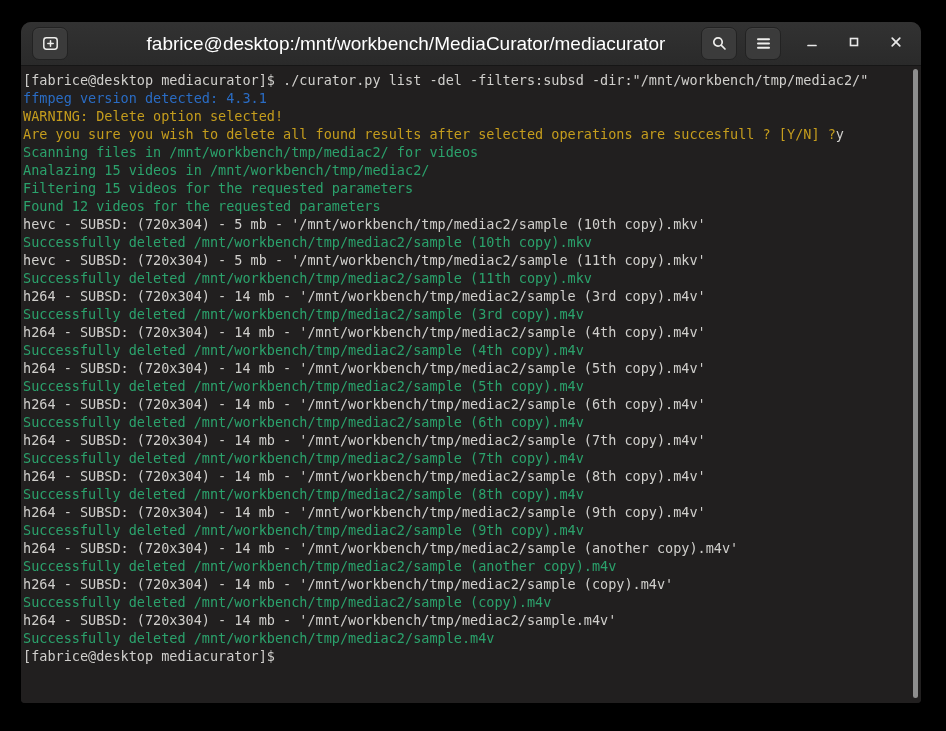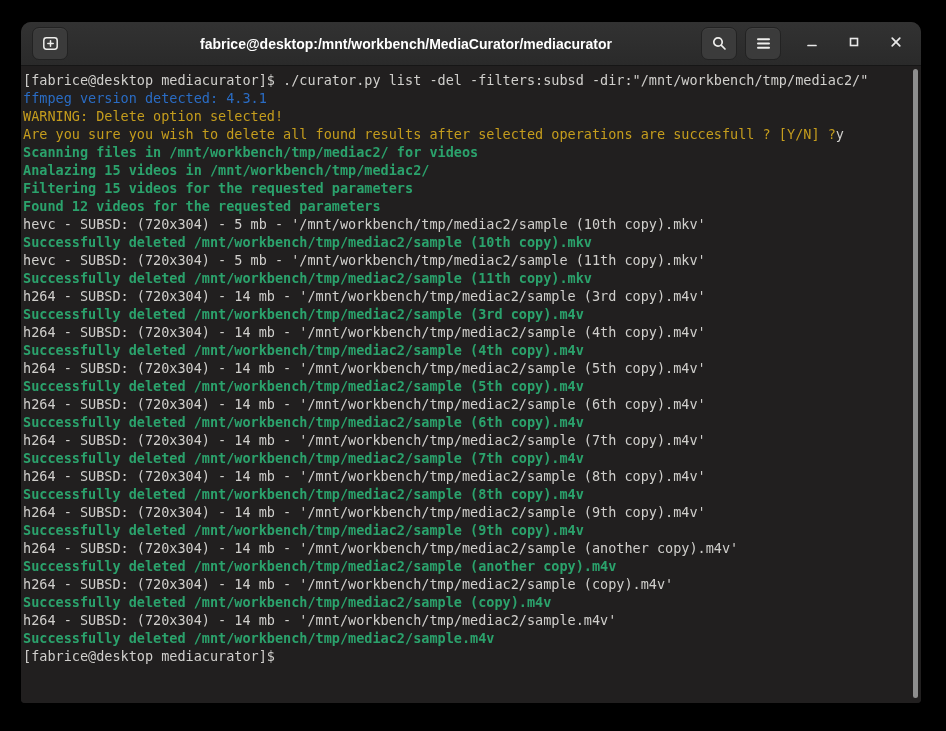--- a/index.html
+++ b/index.html
@@ -26,21 +26,21 @@
     background:#3b3b3b;border:1px solid #222;
     box-shadow:0 1px 0 rgba(255,255,255,.04) inset;
     display:flex;align-items:center;justify-content:center;
     color:#eeeeec;box-sizing:border-box;flex:0 0 auto;
   }
   .tb-btn svg{display:block;}
   .newtab{margin-left:11px;}
   .win-title{
     position:absolute;left:120px;right:250px;top:0;height:43px;
     display:flex;align-items:center;justify-content:center;
-    color:#ffffff;font-weight:bold;font-size:14px;white-space:nowrap;
+    color:#ffffff;font-weight:normal;font-size:19px;white-space:nowrap;
     pointer-events:none;
   }
   .tb-right{position:absolute;right:0;top:5px;height:33px;display:flex;align-items:center;}
   .search{margin-right:8px;}
   .menu{margin-right:16px;}
   .winctl{
     width:30px;height:33px;display:flex;align-items:center;justify-content:center;
     color:#e8e8e8;background:transparent;border:none;flex:0 0 auto;
   }
   .winctl.mini{margin-right:12px;}
@@ -52,21 +52,21 @@
     background:var(--background,#211f1f);
     padding:5px 14px 0 2px;box-sizing:border-box;
     font-family:"DejaVu Sans Mono","Liberation Mono",monospace;
     font-size:13.5px;line-height:18px;
     white-space:pre;overflow:hidden;
   }
   .term-line{height:18px;}
   .c-fg{color:var(--fg,#d0cfcc);}
   .c-blue{color:var(--blue,#2a6cc4);}
   .c-yellow{color:var(--yellow,#c59d1d);}
-  .c-green{color:var(--green,#2ba26c);font-weight:bold;}
+  .c-green{color:var(--green,#2ba26c);}
   .scroll-thumb{
     position:absolute;right:3px;top:47px;bottom:5px;width:5px;
     background:#8e8e8e;border-radius:3px;
   }
 </style>
 </head>
 <body>
 
 <div class="window">
 

